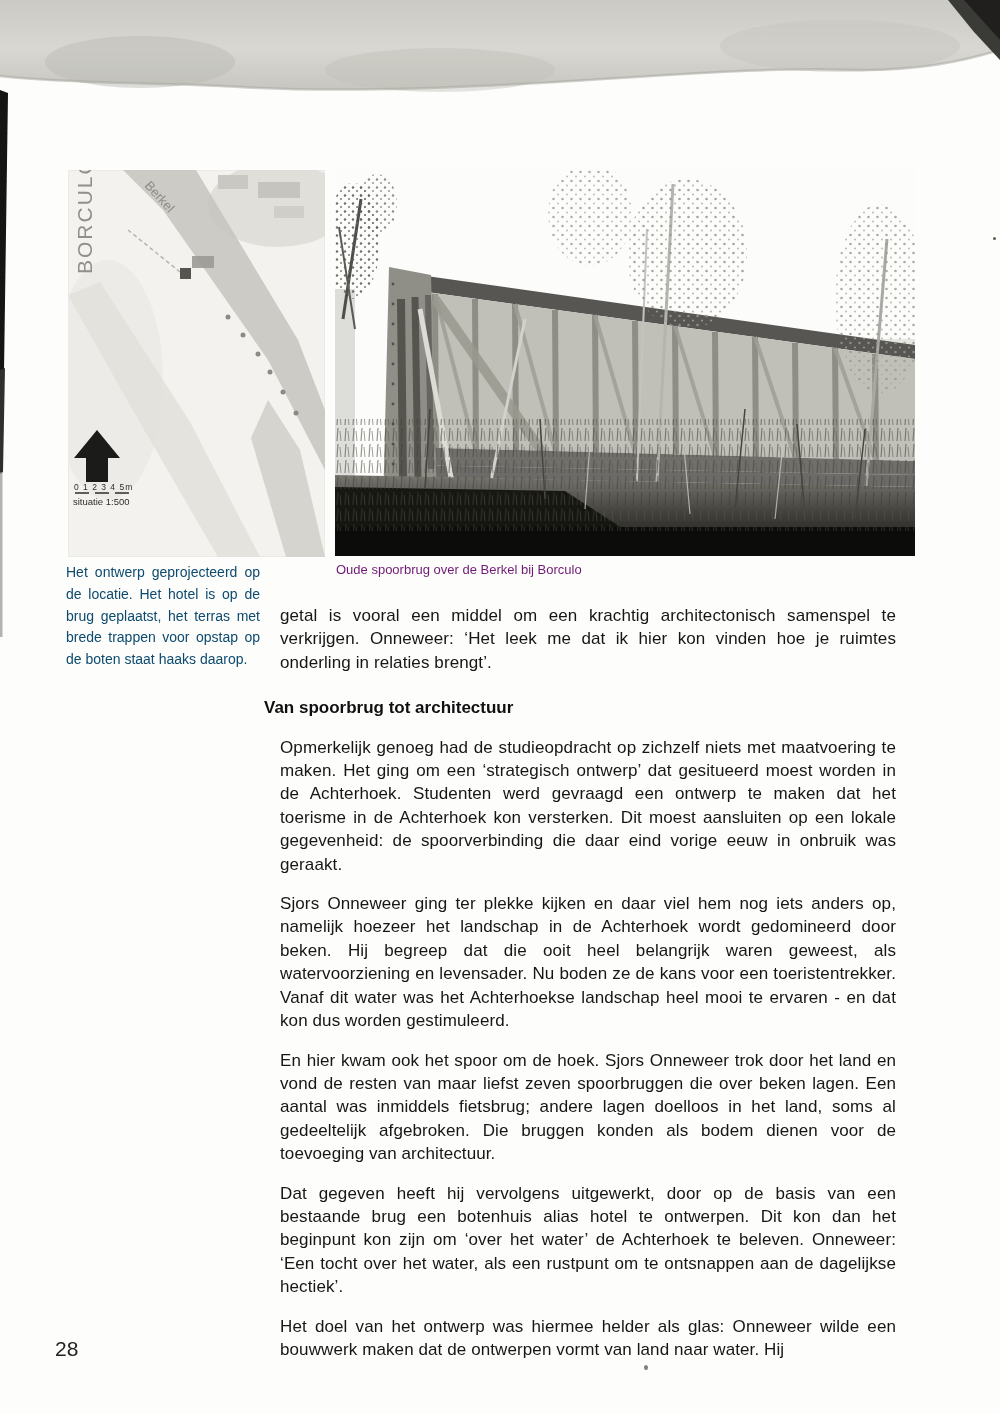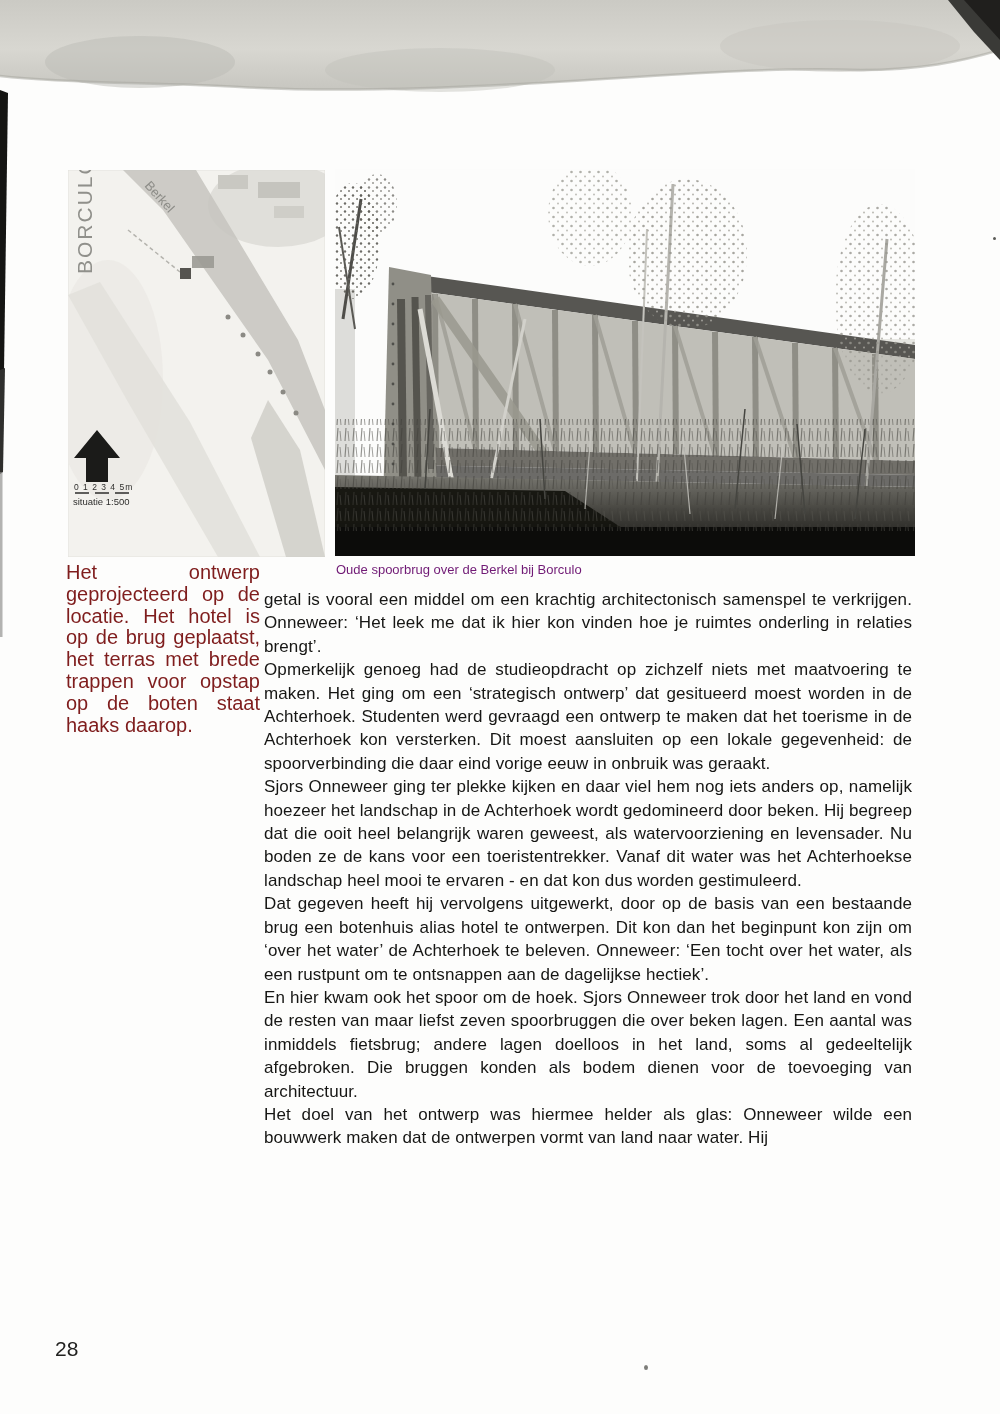--- a/index.html
+++ b/index.html
@@ -6,23 +6,23 @@
   .page{position:relative;width:1000px;height:1414px;background:#fdfdfc;overflow:hidden;
         font-family:"Liberation Sans",sans-serif;color:#1c1c1a;}
   .top-band{position:absolute;left:0;top:0;}
   .left-strip{position:absolute;left:0;top:90px;}
   .figure{position:absolute;}
   .map-figure{left:68px;top:170px;width:257px;height:387px;}
   .photo-figure{left:335px;top:169px;width:580px;height:387px;}
   .photo-caption{position:absolute;left:336px;top:560px;width:566px;
                  font-size:13px;line-height:20px;color:#701a75;}
   .map-caption{position:absolute;left:66px;top:562px;width:194px;
-               font-size:20px;line-height:21.8px;text-align:justify;color:#7f1d1d;}
+               font-size:14px;line-height:21.8px;text-align:justify;color:#0c4a6e;}
   .article{position:absolute;left:264px;top:588px;width:648px;}
-  .article p{margin:0;text-align:justify;font-size:17px;line-height:23.4px;
+  .article p{margin:16px;text-align:justify;font-size:17px;line-height:23.4px;
              letter-spacing:.1px;color:#161614;}
   .article h3{margin:22px 0 0 0;font-size:17px;line-height:23.4px;font-weight:bold;color:#101010;}
   .page-number{position:absolute;left:55px;top:1337px;font-size:21px;color:#222220;}
   .speck{position:absolute;border-radius:50%;}
   .speck-a{left:644px;top:1365px;width:4px;height:5px;background:#7d7d79;}
   .speck-b{left:993px;top:237px;width:3px;height:3px;background:#5a5a56;}
   svg text{font-family:"Liberation Sans",sans-serif;}
 </style>
 </head>
 <body>
@@ -188,24 +188,25 @@
         <line x1="440" y1="350" x2="448" y2="275"></line>
       </g>
     </g>
   </svg>
 
   <div class="photo-caption">Oude spoorbrug over de Berkel bij Borculo</div>
   <div class="map-caption">Het ontwerp geprojecteerd op de locatie. Het hotel is op de brug geplaatst, het terras met brede trappen voor opstap op de boten staat haaks daarop.</div>
 
   <main class="article">
     <p>getal is vooral een middel om een krachtig architectonisch samenspel te verkrijgen. Onneweer: ‘Het leek me dat ik hier kon vinden hoe je ruimtes onderling in relaties brengt’.</p>
+    <h3>Van spoorbrug tot architectuur</h3>
     <p>Opmerkelijk genoeg had de studieopdracht op zichzelf niets met maatvoering te maken. Het ging om een ‘strategisch ontwerp’ dat gesitueerd moest worden in de Achterhoek. Studenten werd gevraagd een ontwerp te maken dat het toerisme in de Achterhoek kon versterken. Dit moest aansluiten op een lokale gegevenheid: de spoorverbinding die daar eind vorige eeuw in onbruik was geraakt.</p>
     <p>Sjors Onneweer ging ter plekke kijken en daar viel hem nog iets anders op, namelijk hoezeer het landschap in de Achterhoek wordt gedomineerd door beken. Hij begreep dat die ooit heel belangrijk waren geweest, als watervoorziening en levensader. Nu boden ze de kans voor een toeristentrekker. Vanaf dit water was het Achterhoekse landschap heel mooi te ervaren - en dat kon dus worden gestimuleerd.</p>
+    <p>En hier kwam ook het spoor om de hoek. Sjors Onneweer trok door het land en vond de resten van maar liefst zeven spoorbruggen die over beken lagen. Een aantal was inmiddels fietsbrug; andere lagen doelloos in het land, soms al gedeeltelijk afgebroken. Die bruggen konden als bodem dienen voor de toevoeging van architectuur.</p>
     <p>Dat gegeven heeft hij vervolgens uitgewerkt, door op de basis van een bestaande brug een botenhuis alias hotel te ontwerpen. Dit kon dan het beginpunt kon zijn om ‘over het water’ de Achterhoek te beleven. Onneweer: ‘Een tocht over het water, als een rustpunt om te ontsnappen aan de dagelijkse hectiek’.</p>
-    <p>En hier kwam ook het spoor om de hoek. Sjors Onneweer trok door het land en vond de resten van maar liefst zeven spoorbruggen die over beken lagen. Een aantal was inmiddels fietsbrug; andere lagen doelloos in het land, soms al gedeeltelijk afgebroken. Die bruggen konden als bodem dienen voor de toevoeging van architectuur.</p>
     <p>Het doel van het ontwerp was hiermee helder als glas: Onneweer wilde een bouwwerk maken dat de ontwerpen vormt van land naar water. Hij</p>
   </main>
 
   <div class="page-number">28</div>
 
   <div class="speck speck-a"></div>
   <div class="speck speck-b"></div>
 </div>
 
 </body></html>

